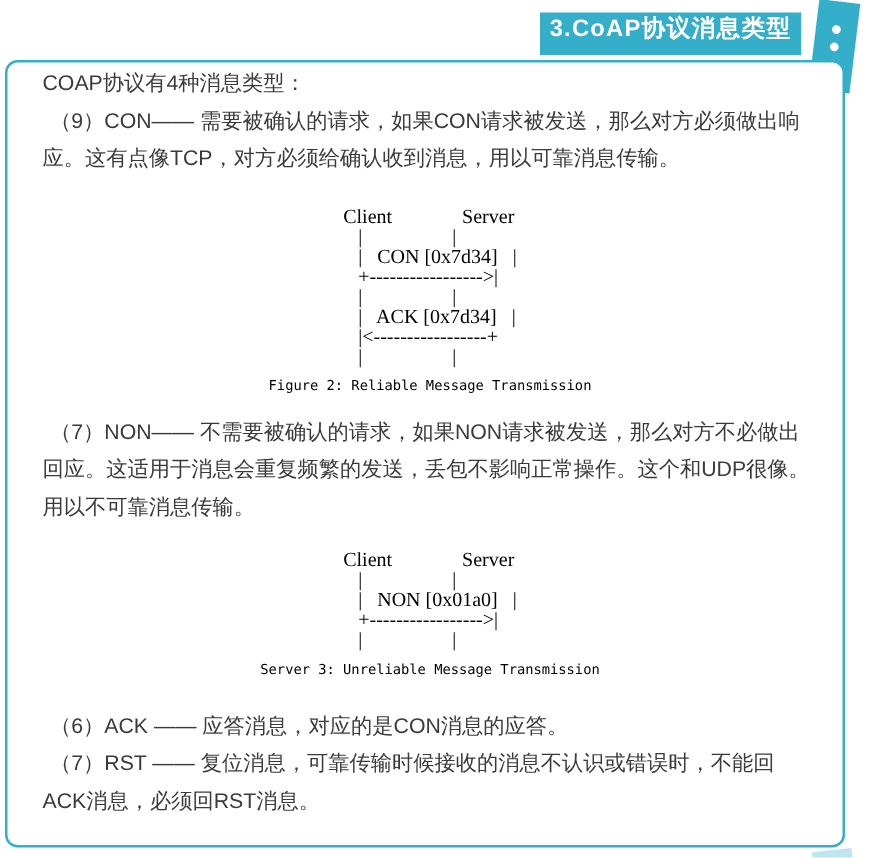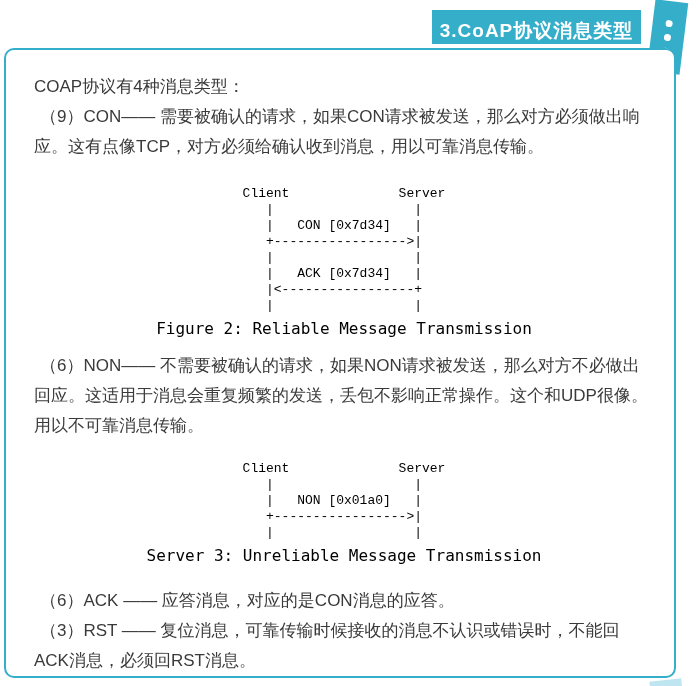--- a/index.html
+++ b/index.html
@@ -10,21 +10,21 @@
     position:relative; overflow:hidden;
   }
   .page { position:relative; width:698px; height:686px; background:#fff; overflow:hidden; }
 
   
   .header-tab {
     position:absolute; left:432px; top:10px;
     width:209px; height:34px;
     background:var(--accent, #35aeca);
     color:#ffffff; font-size:19px; font-weight:bold;
-    display:flex; align-items:flex-end; justify-content:center;
+    display:flex; align-items:flex-start; justify-content:center;
     letter-spacing:1px;
   }
 
   
   .ribbon {
     position:absolute; left:651px; top:1px;
     width:33px; height:72px;
     background:var(--accent, #35aeca);
     transform:rotate(7deg);
     display:flex; flex-direction:column; align-items:center; justify-content:center;
@@ -40,38 +40,38 @@
     transform:rotate(-6deg);
   }
 
   
   .content-box {
     position:absolute; left:4px; top:48px;
     width:672px; height:630px;
     border:2px solid var(--accent, #35aeca);
     border-radius:10px;
     background:#ffffff;
-    padding:22px 20px 8px 28px;
+    padding:2px 20px 8px 28px;
     color:#3a3a3a;
     font-size:17px; line-height:30px;
   }
   .para { text-indent:6px; }
   .para-gap  { margin-top:14px; }
   .para-gap2 { margin-top:22px; }
 
   .figure { width:fit-content; margin:24px auto 0 auto; }
   .figure-gap { margin-top:20px; }
   pre.ascii {
-    font-family:Liberation Mono, monospace;
-    font-size:13px; line-height:16px; color:#000000;
+    font-family:Liberation Serif, serif;
+    font-size:16px; line-height:16px; color:#000000;
   }
   .caption {
     text-align:center;
     font-family:"DejaVu Sans Mono","Liberation Mono",monospace;
-    font-size:16px; line-height:16px; color:#000000;
+    font-size:11px; line-height:16px; color:#000000;
     margin-top:7px;
   }
 </style>
 </head>
 <body>
 
 <div class="page">
 
   <div class="header-tab">
     <span>3.CoAP协议消息类型</span>
@@ -95,28 +95,28 @@
    |                  |
    |   CON [0x7d34]   |
    +-----------------&gt;|
    |                  |
    |   ACK [0x7d34]   |
    |&lt;-----------------+
    |                  |</pre>
     </figure>
     <div class="caption">Figure 2: Reliable Message Transmission</div>
 
-    <p class="para para-gap">（6）NON—— 不需要被确认的请求，如果NON请求被发送，那么对方不必做出回应。这适用于消息会重复频繁的发送，丢包不影响正常操作。这个和UDP很像。用以不可靠消息传输。</p>
+    <p class="para para-gap">（7）NON—— 不需要被确认的请求，如果NON请求被发送，那么对方不必做出回应。这适用于消息会重复频繁的发送，丢包不影响正常操作。这个和UDP很像。用以不可靠消息传输。</p>
 
     <figure class="figure figure-gap">
       <pre class="ascii">Client              Server
    |                  |
    |   NON [0x01a0]   |
    +-----------------&gt;|
    |                  |</pre>
     </figure>
     <div class="caption">Server 3: Unreliable Message Transmission</div>
 
     <p class="para para-gap2">（6）ACK —— 应答消息，对应的是CON消息的应答。</p>
-    <p class="para">（3）RST —— 复位消息，可靠传输时候接收的消息不认识或错误时，不能回ACK消息，必须回RST消息。</p>
+    <p class="para">（7）RST —— 复位消息，可靠传输时候接收的消息不认识或错误时，不能回ACK消息，必须回RST消息。</p>
   </div>
 
 </div>
 
 </body></html>

